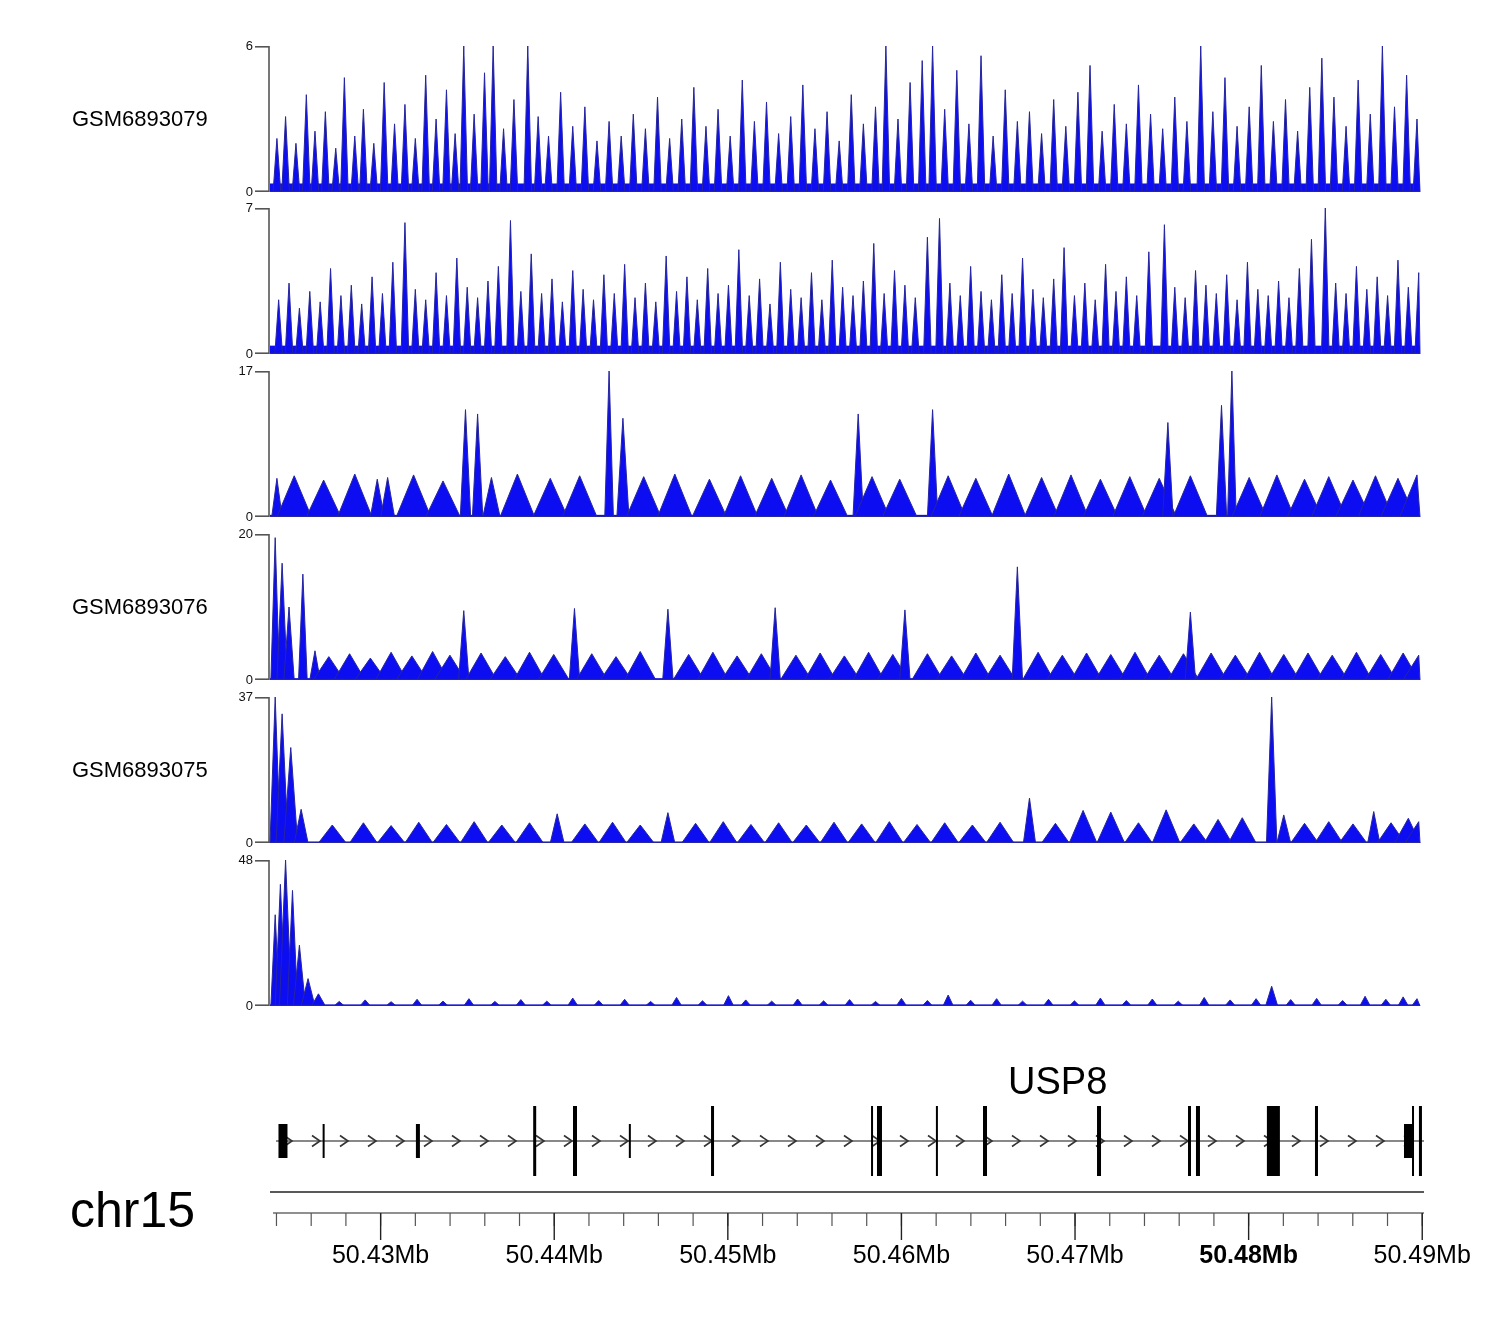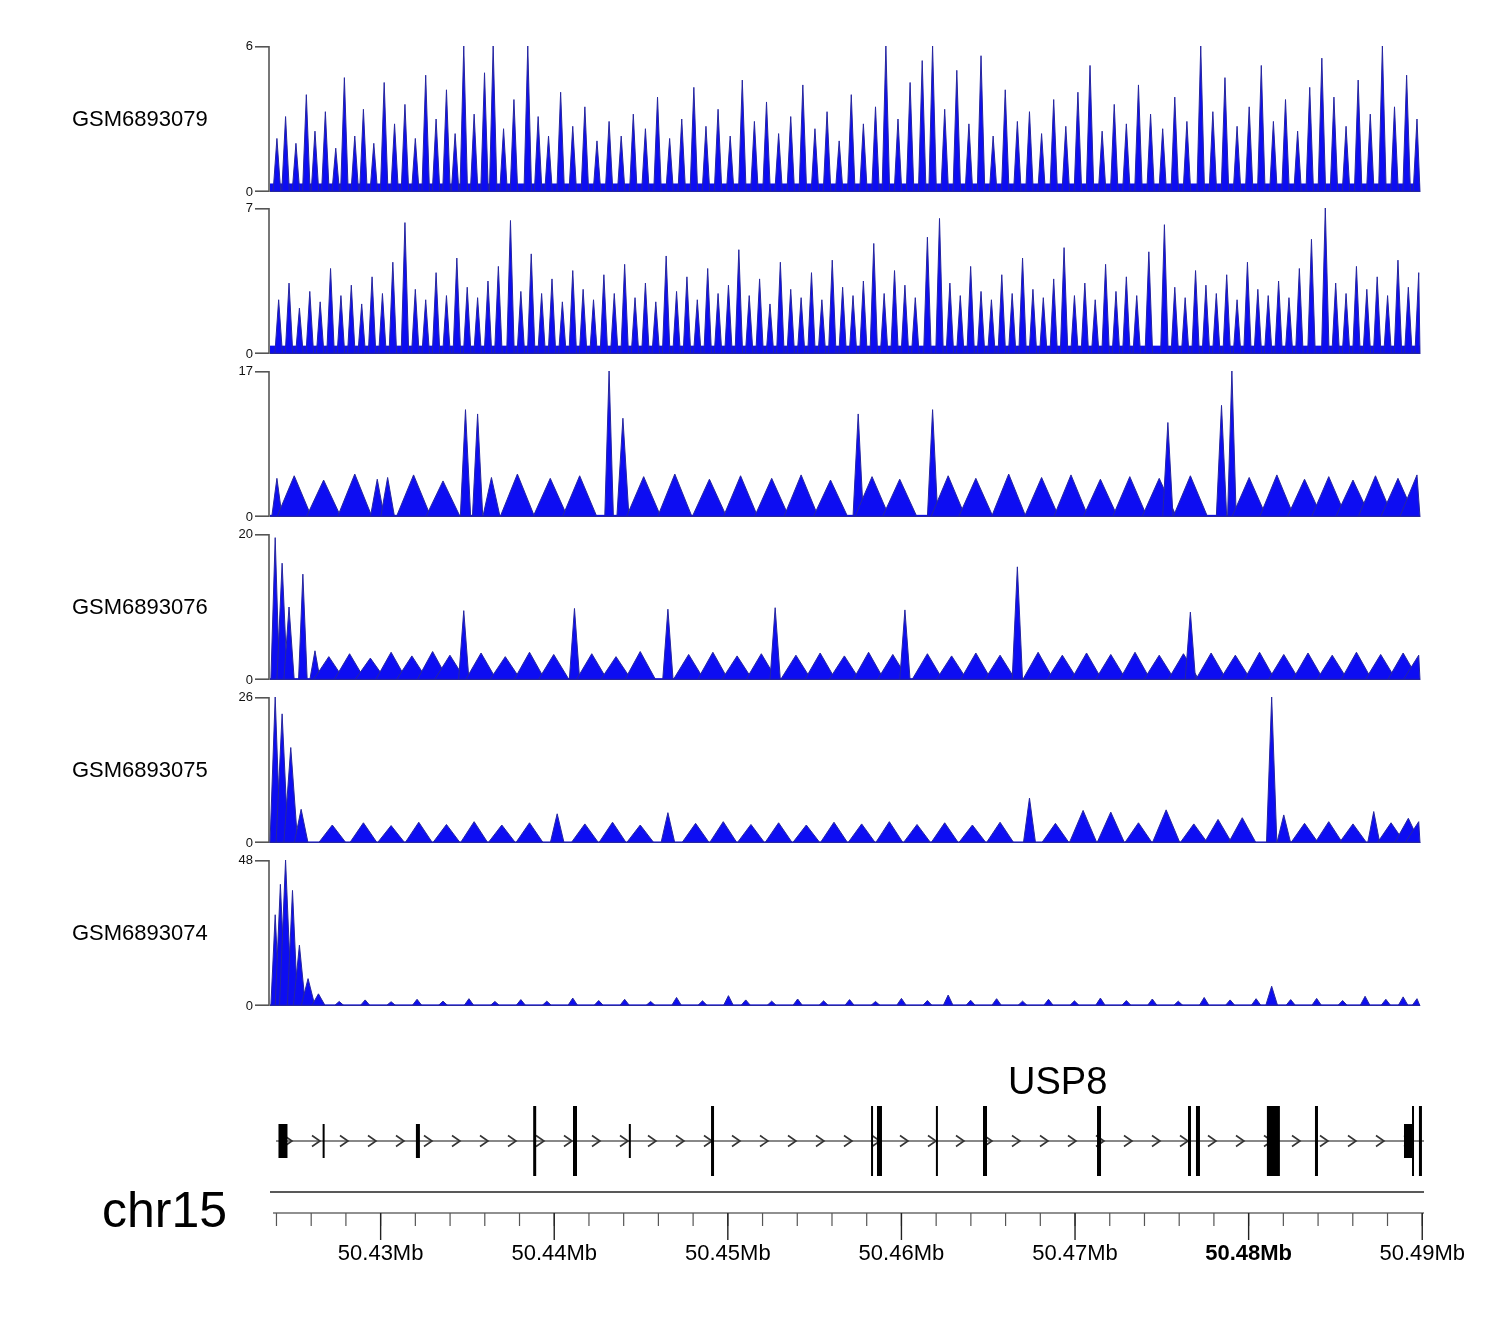--- a/index.html
+++ b/index.html
@@ -5,22 +5,22 @@
   html,body{margin:0;padding:0;background:#fff;}
   body{font-family:"Liberation Sans","DejaVu Sans",sans-serif;color:#000;}
   .figure{position:relative;width:1500px;height:1320px;background:#fff;overflow:hidden;}
   .track{position:absolute;left:0;width:1500px;}
   .track-label{position:absolute;left:72px;top:0;height:100%;display:flex;align-items:center;font-size:22px;color:#000;}
   .ylab{position:absolute;left:150px;width:103px;text-align:right;font-size:13px;height:16px;line-height:16px;color:#111;}
   .ylab.top{top:-8px;}
   .ylab.bot{bottom:-8px;}
   .tsvg{position:absolute;left:0;top:0;}
   .gene-label{position:absolute;left:1008px;top:1060px;font-size:38px;color:#000;}
-  .chr-label{position:absolute;left:70px;top:1181px;font-size:50px;color:#000;margin-left:32px;}
-  .axis-ticklab{position:absolute;top:1240px;width:160px;margin-left:-80px;text-align:center;font-size:22px;color:#000;}
+  .chr-label{position:absolute;left:70px;top:1181px;font-size:50px;color:#000;}
+  .axis-ticklab{position:absolute;top:1240px;width:160px;margin-left:-80px;text-align:center;font-size:25px;color:#000;}
   svg{display:block;}
 </style>
 </head>
 <body>
 
 <div class="figure">
   <div id="tracks">
       <div class="track" style="top: 46px; height: 146px;">
         <div class="track-label">GSM6893079</div>
         <div class="ylab top">6</div>
@@ -374,21 +374,21 @@
           <polygon points="1316.65,146 1332.22,121.18 1347.79,146" fill="#0d0df2" stroke="#2626a0" stroke-width="1"></polygon>
           <polygon points="1340.8700000000001,146 1356.44,118.25999999999999 1372.01,146" fill="#0d0df2" stroke="#2626a0" stroke-width="1"></polygon>
           <polygon points="1365.0900000000001,146 1380.66,120.45 1396.23,146" fill="#0d0df2" stroke="#2626a0" stroke-width="1"></polygon>
           <polygon points="1387.5800000000002,146 1403.15,118.99000000000001 1418.72,146" fill="#0d0df2" stroke="#2626a0" stroke-width="1"></polygon>
           <polygon points="1403.1500000000003,146 1418.7200000000003,121.18 1420,146" fill="#0d0df2" stroke="#2626a0" stroke-width="1"></polygon>
           <line x1="270" y1="145.4" x2="1420" y2="145.4" stroke="#2626a0" stroke-width="1.2"></line>
         </svg>
       </div>
       <div class="track" style="top: 697px; height: 146px;">
         <div class="track-label">GSM6893075</div>
-        <div class="ylab top">26</div>
+        <div class="ylab top">37</div>
         <div class="ylab bot">0</div>
         <svg width="1500" height="146" viewBox="0 0 1500 146" class="tsvg">
           <line x1="269" y1="0" x2="269" y2="146" stroke="#555555" stroke-width="1.6"></line>
           <line x1="255" y1="0.8" x2="269" y2="0.8" stroke="#555555" stroke-width="1.6"></line>
           <line x1="255" y1="145.2" x2="269" y2="145.2" stroke="#555555" stroke-width="1.6"></line>
           <rect x="270" y="144.59615384615384" width="1150" height="1.403846153846154" fill="#0d0df2"></rect>
           <polygon points="270,146 275.19,0 280.38,146" fill="#0d0df2" stroke="#2626a0" stroke-width="1"></polygon>
           <polygon points="276.055,146 282.11,16.84615384615384 288.165,146" fill="#0d0df2" stroke="#2626a0" stroke-width="1"></polygon>
           <polygon points="283.84,146 290.76,50.53846153846153 297.68,146" fill="#0d0df2" stroke="#2626a0" stroke-width="1"></polygon>
           <polygon points="294.21999999999997,146 301.14,112.3076923076923 308.06,146" fill="#0d0df2" stroke="#2626a0" stroke-width="1"></polygon>
@@ -432,21 +432,20 @@
           <polygon points="1314.92,146 1328.76,124.66153846153847 1342.6,146" fill="#0d0df2" stroke="#2626a0" stroke-width="1"></polygon>
           <polygon points="1339.14,146 1352.98,126.90769230769232 1366.82,146" fill="#0d0df2" stroke="#2626a0" stroke-width="1"></polygon>
           <polygon points="1367.685,146 1373.74,114.55384615384615 1379.795,146" fill="#0d0df2" stroke="#2626a0" stroke-width="1"></polygon>
           <polygon points="1377.2,146 1391.04,125.78461538461538 1404.8799999999999,146" fill="#0d0df2" stroke="#2626a0" stroke-width="1"></polygon>
           <polygon points="1394.5,146 1408.34,121.29230769230769 1420,146" fill="#0d0df2" stroke="#2626a0" stroke-width="1"></polygon>
           <polygon points="1404.8800000000003,146 1418.7200000000003,124.66153846153847 1420,146" fill="#0d0df2" stroke="#2626a0" stroke-width="1"></polygon>
           <line x1="270" y1="145.4" x2="1420" y2="145.4" stroke="#2626a0" stroke-width="1.2"></line>
         </svg>
       </div>
       <div class="track" style="top: 860px; height: 146px;">
-        <div class="track-label">GSM6893074</div>
         <div class="ylab top">48</div>
         <div class="ylab bot">0</div>
         <svg width="1500" height="146" viewBox="0 0 1500 146" class="tsvg">
           <line x1="269" y1="0" x2="269" y2="146" stroke="#555555" stroke-width="1.6"></line>
           <line x1="255" y1="0.8" x2="269" y2="0.8" stroke="#555555" stroke-width="1.6"></line>
           <line x1="255" y1="145.2" x2="269" y2="145.2" stroke="#555555" stroke-width="1.6"></line>
           <rect x="270" y="144.47916666666666" width="1150" height="1.5208333333333333" fill="#0d0df2"></rect>
           <polygon points="270.865,146 275.19,54.75 279.515,146" fill="#0d0df2" stroke="#2626a0" stroke-width="1"></polygon>
           <polygon points="275.19,146 280.38,24.33333333333333 285.57,146" fill="#0d0df2" stroke="#2626a0" stroke-width="1"></polygon>
           <polygon points="279.515,146 285.57,0 291.625,146" fill="#0d0df2" stroke="#2626a0" stroke-width="1"></polygon>

